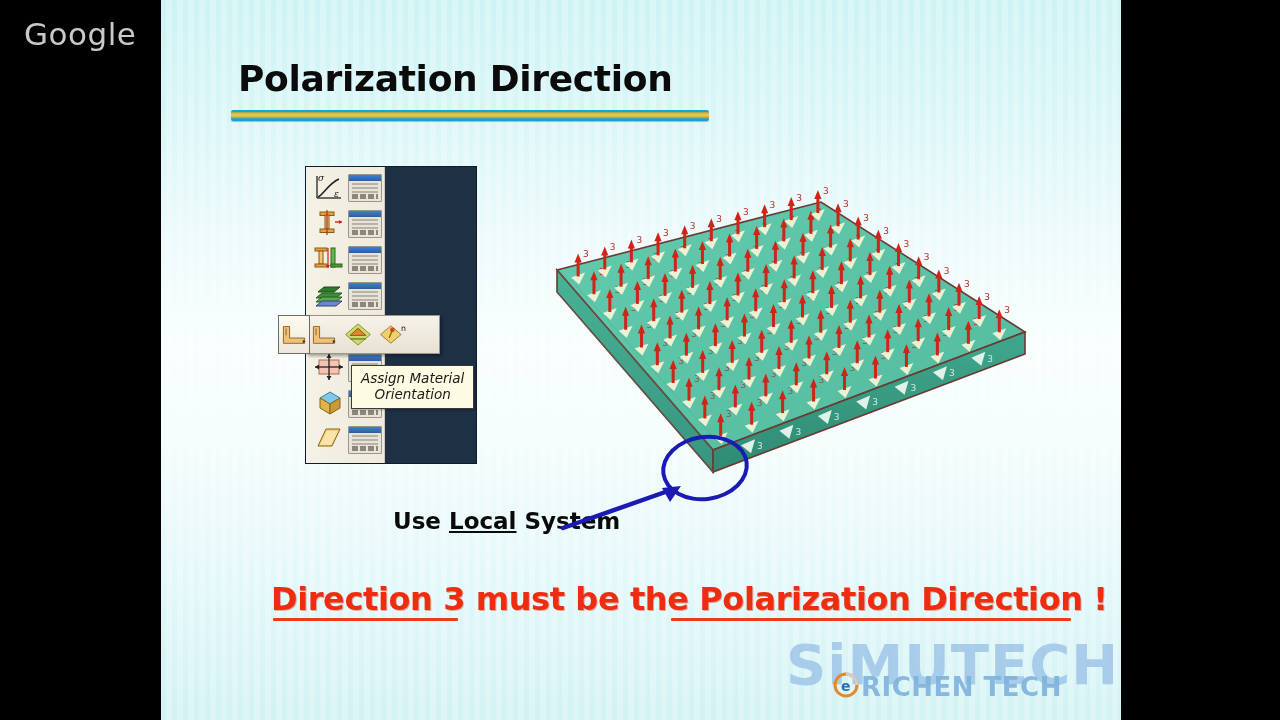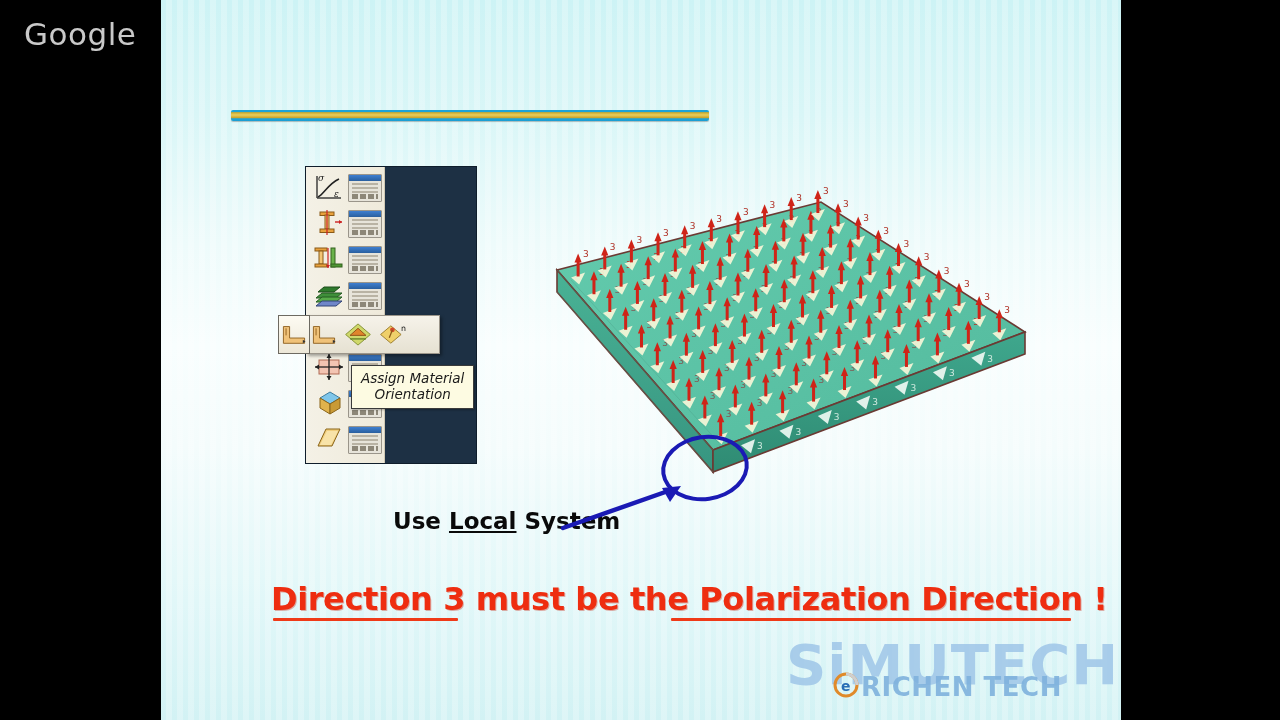--- a/index.html
+++ b/index.html
@@ -91,20 +91,21 @@
 
 <div id="root">
 
   <div id="lb-left" class="letterbox"></div>
   <div id="lb-right" class="letterbox"></div>
   <div id="google-wm">Google</div>
 
   <div id="slide">
     <div id="slide-stripes"></div>
 
+    <div id="title">Polarization Direction</div>
     <div id="title-rule"></div>
 
     <div id="toolbar">
       <div id="tb-col-bg"></div>
 
       <div class="tb-icon" style="left:6px;top:5px;">
         <svg width="34" height="30" viewBox="0 0 34 30">
           <path d="M5 26 L5 4" stroke="#333" stroke-width="1.4" fill="none"></path>
           <path d="M5 26 L29 26" stroke="#333" stroke-width="1.4" fill="none"></path>
           <path d="M6 25 C12 22 16 12 27 7" stroke="#222" stroke-width="1.6" fill="none"></path>

